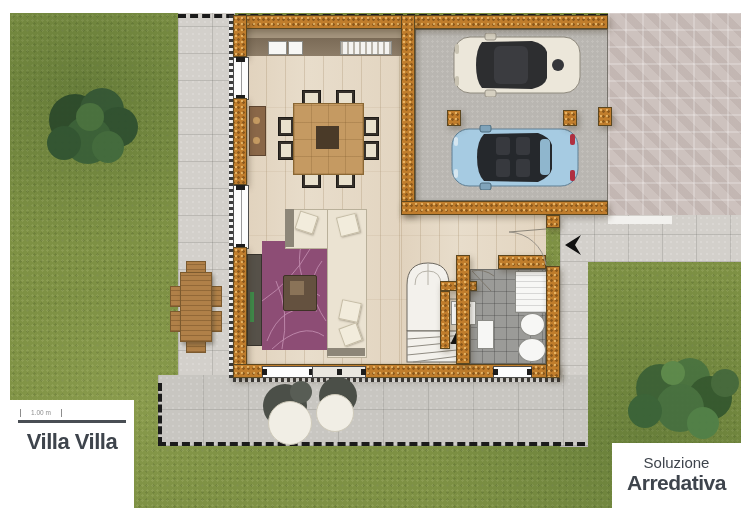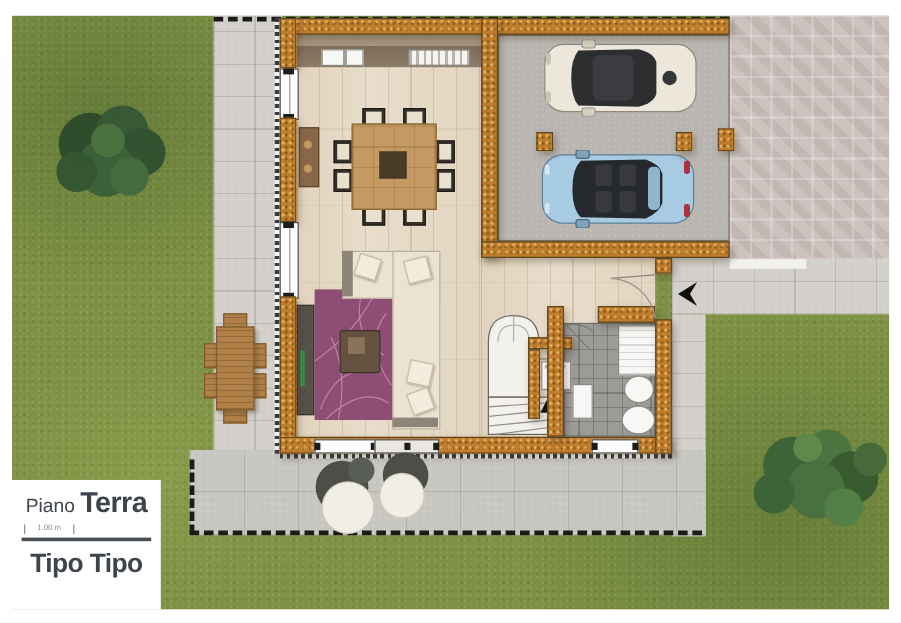--- a/index.html
+++ b/index.html
@@ -306,18 +306,21 @@
           <circle cx="95" cy="65" r="24" fill="#477040"></circle>
         <circle cx="60" cy="68" r="17" fill="#3a6338"></circle>
           <circle cx="118" cy="80" r="16" fill="#518048"></circle>
         <circle cx="140" cy="40" r="14" fill="#45693c"></circle>
           <circle cx="88" cy="30" r="12" fill="#5d8a4c"></circle>
       </g>
     </svg>
   </div>
 
   <div class="abs label-box lb1">
-    <div class="t-piano"><span>Piano</span> <span class="big">Terra</span></div>
     <div class="scalebar">1.00 m</div>
     <div class="rule"></div>
-    <div class="t-villa">Tipo Tipo</div>
+    <div class="t-villa">Villa Villa</div>
+  </div>
+  <div class="abs label-box lb2">
+    <div class="t-sol1">Soluzione</div>
+    <div class="t-sol2">Arredativa</div>
   </div>
 </div>
 
 </body></html>

